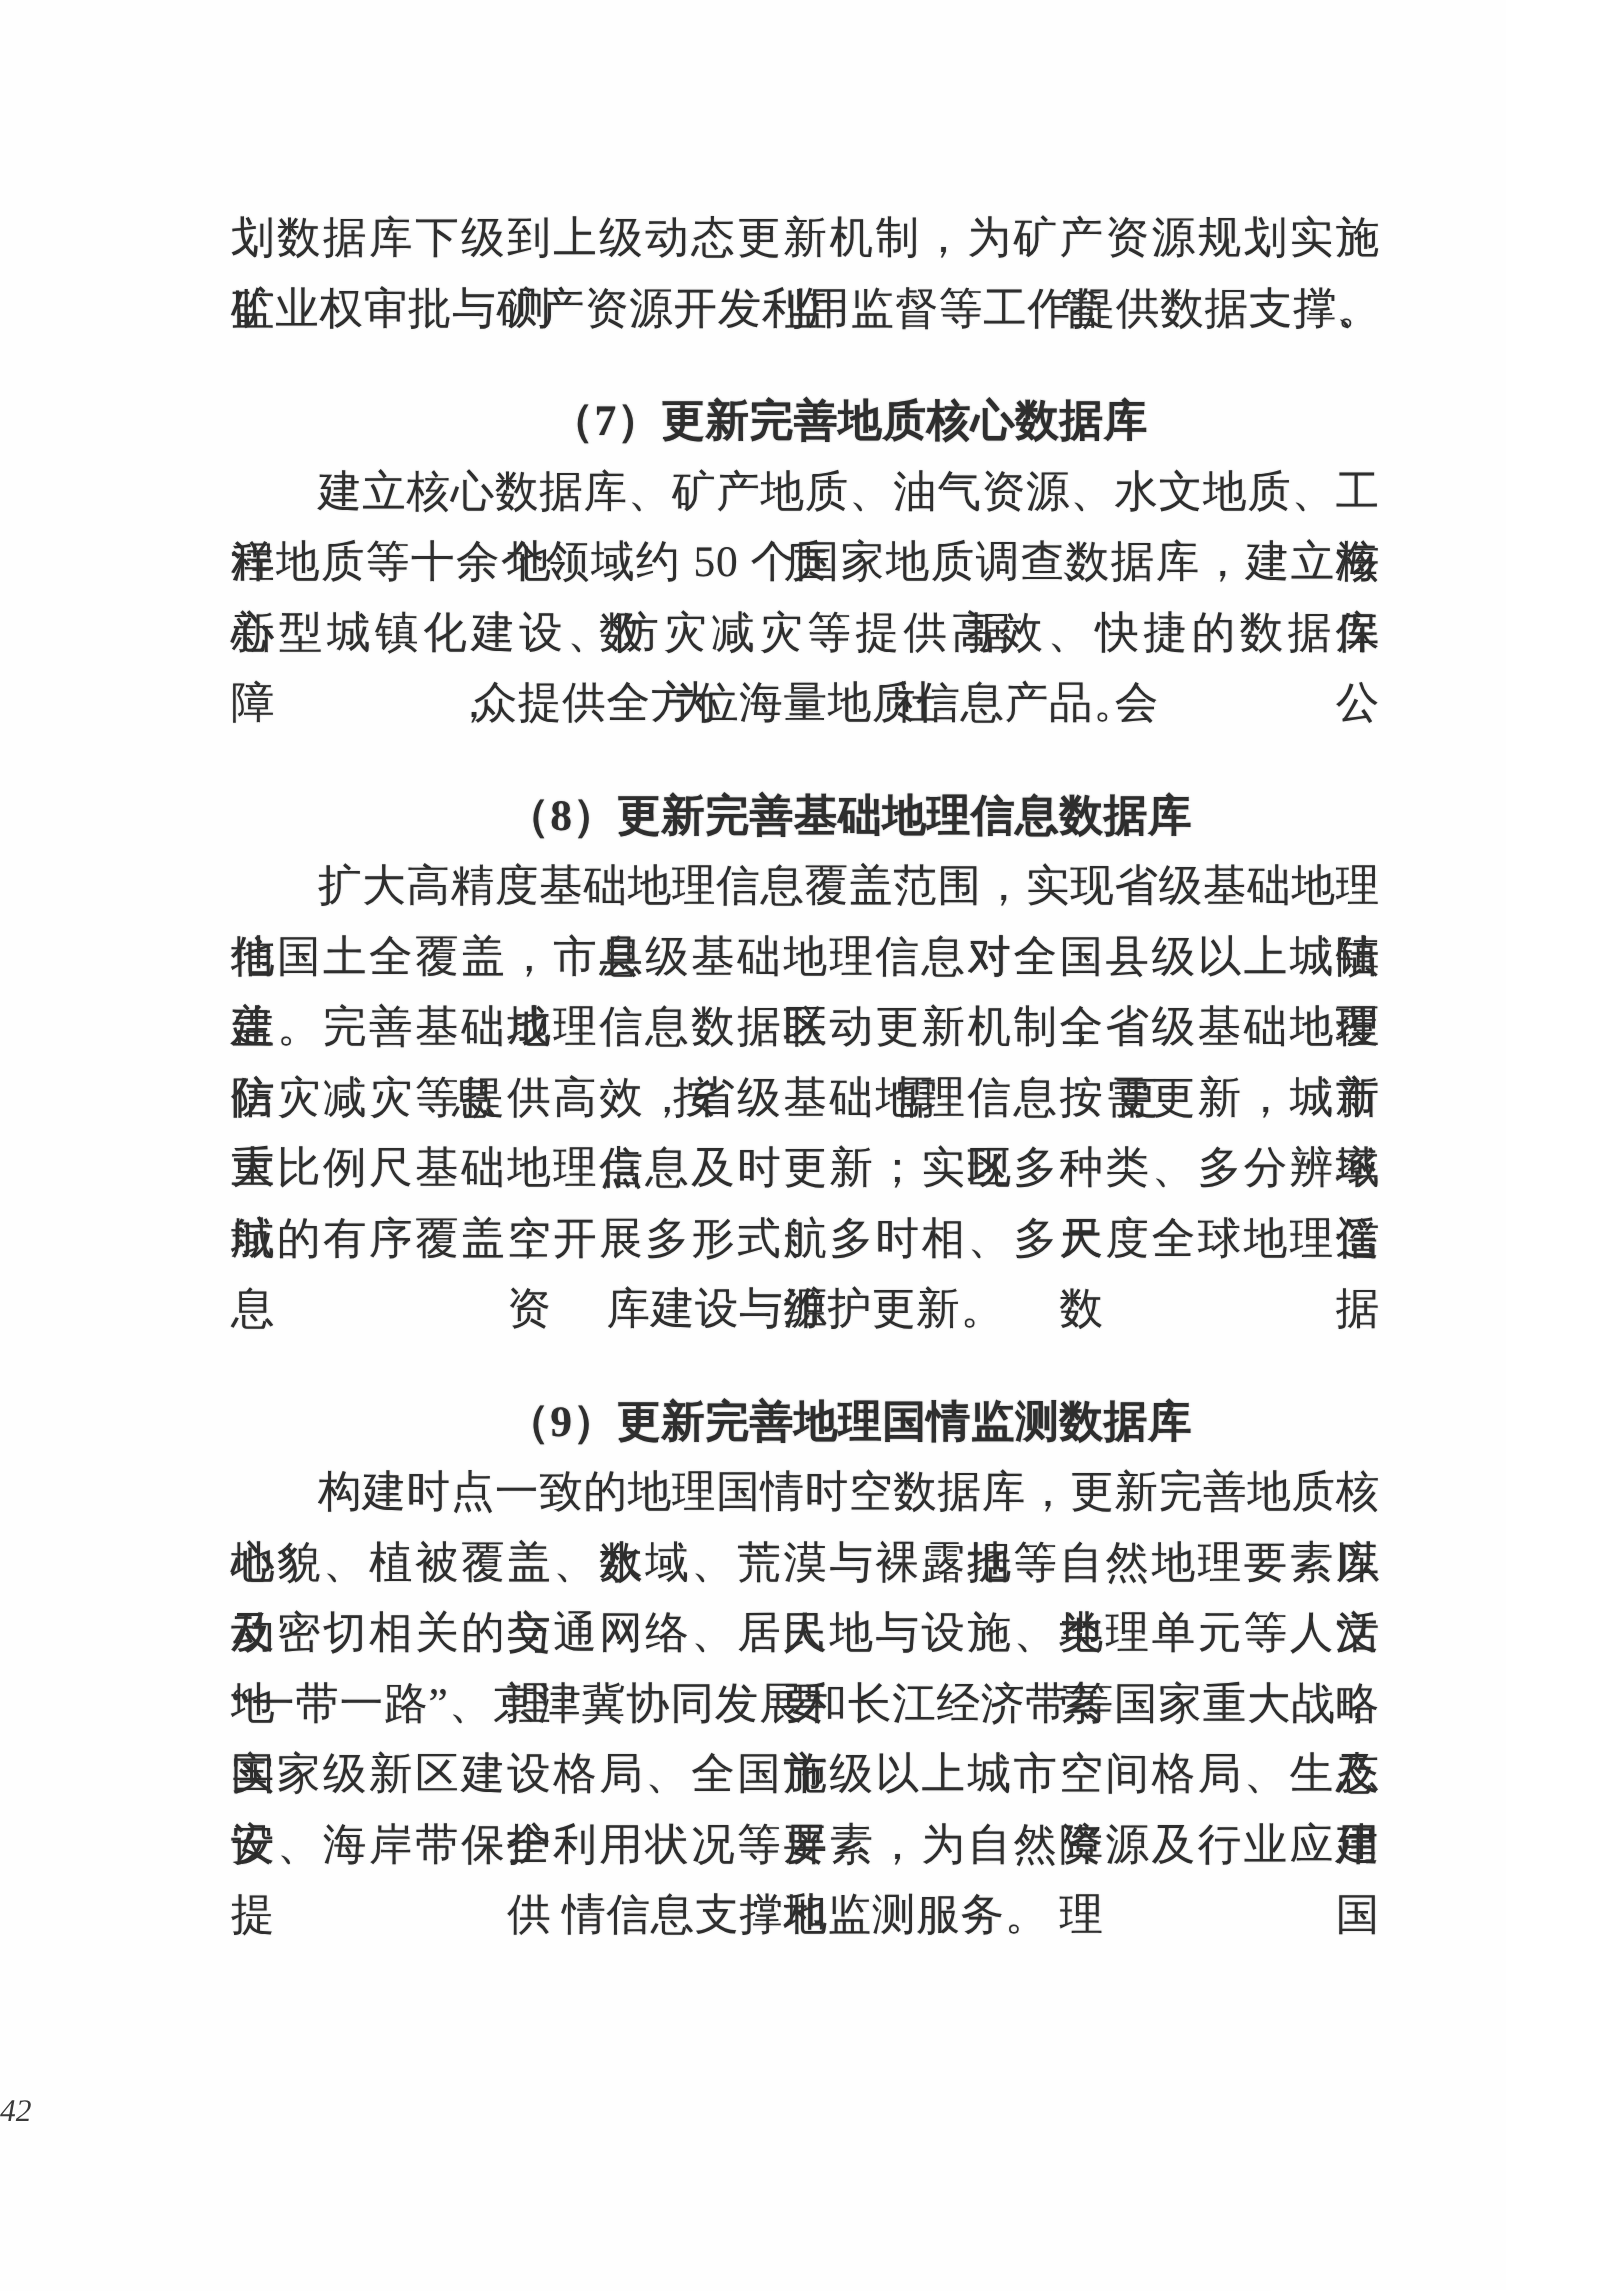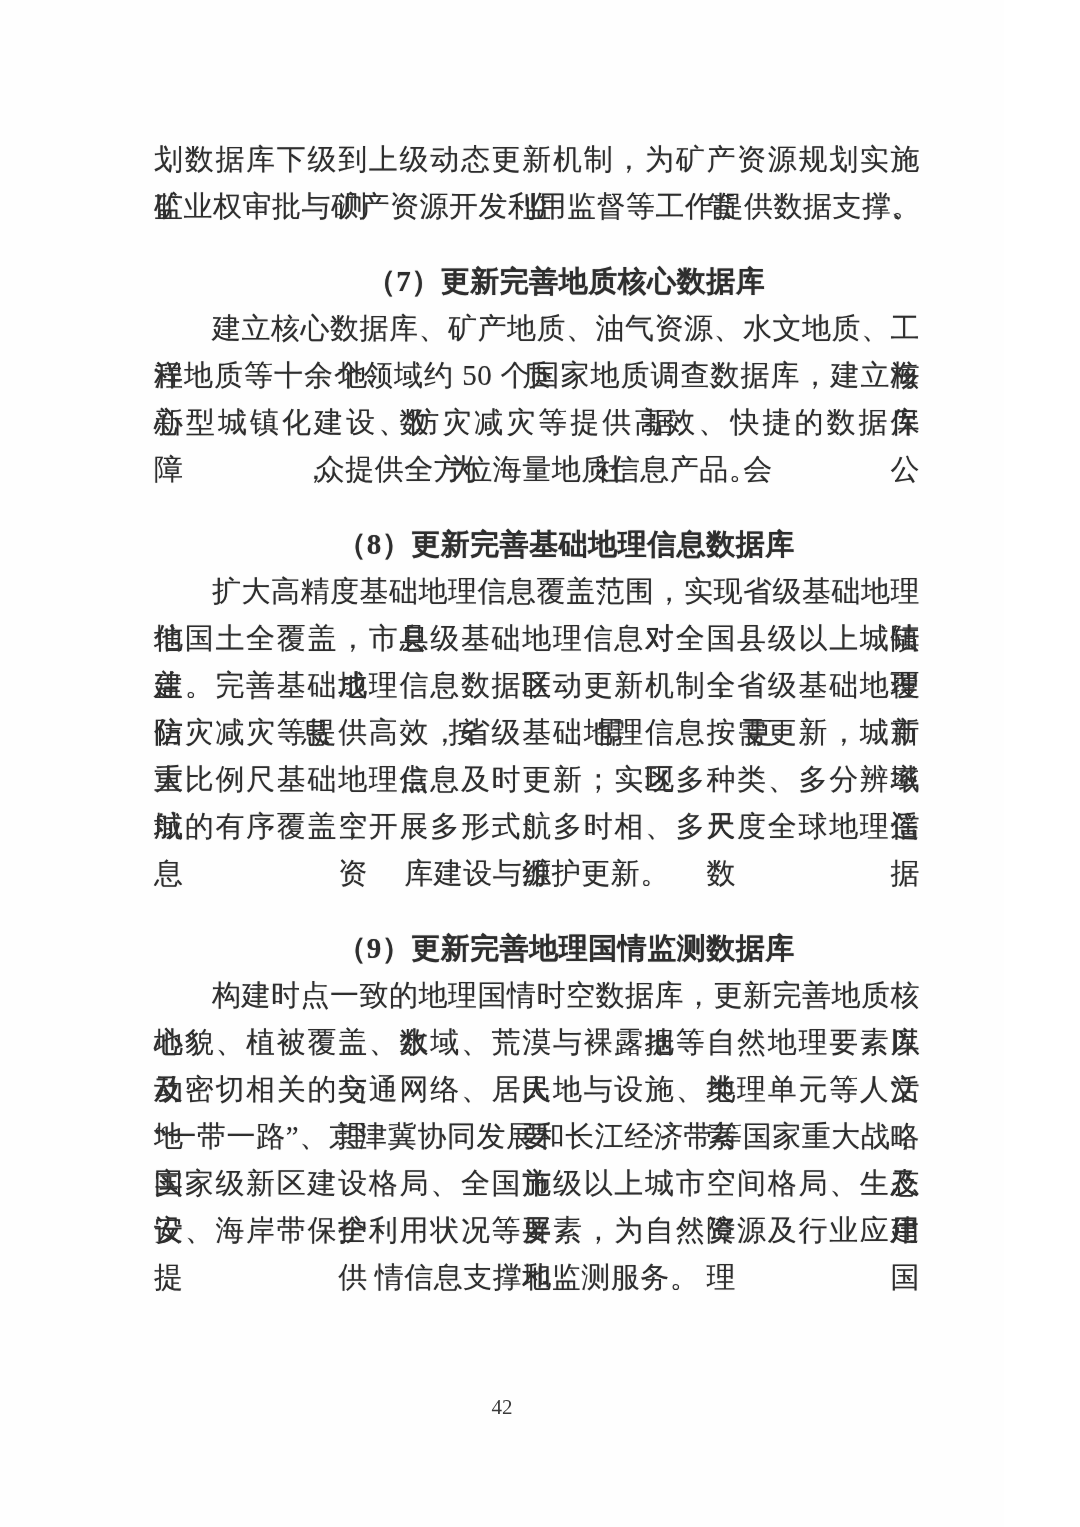--- a/index.html
+++ b/index.html
@@ -43,24 +43,25 @@
     font-weight: 700;
     padding-left: 58px;
     text-shadow: 0 0 1px rgba(20,20,20,0.5);
     margin-top: 28px;
   }
   .page-number {
     position: absolute;
     left: 0;
     top: 1395px;
     width: 100%;
-    text-align: center;
+    text-align: left;
     font-size: 21px;
     color: #3a3a3a;
     font-family: "Liberation Serif", "DejaVu Serif", serif;
+    font-style: italic;
   }
 </style>
 </head>
 <body>
 
 <div class="page">
   <div class="content">
     <div class="line just">划数据库下级到上级动态更新机制，为矿产资源规划实施监测监管、</div>
     <div class="line">矿业权审批与矿产资源开发利用监督等工作提供数据支撑。</div>
     <div class="line heading">（7）更新完善地质核心数据库</div>

